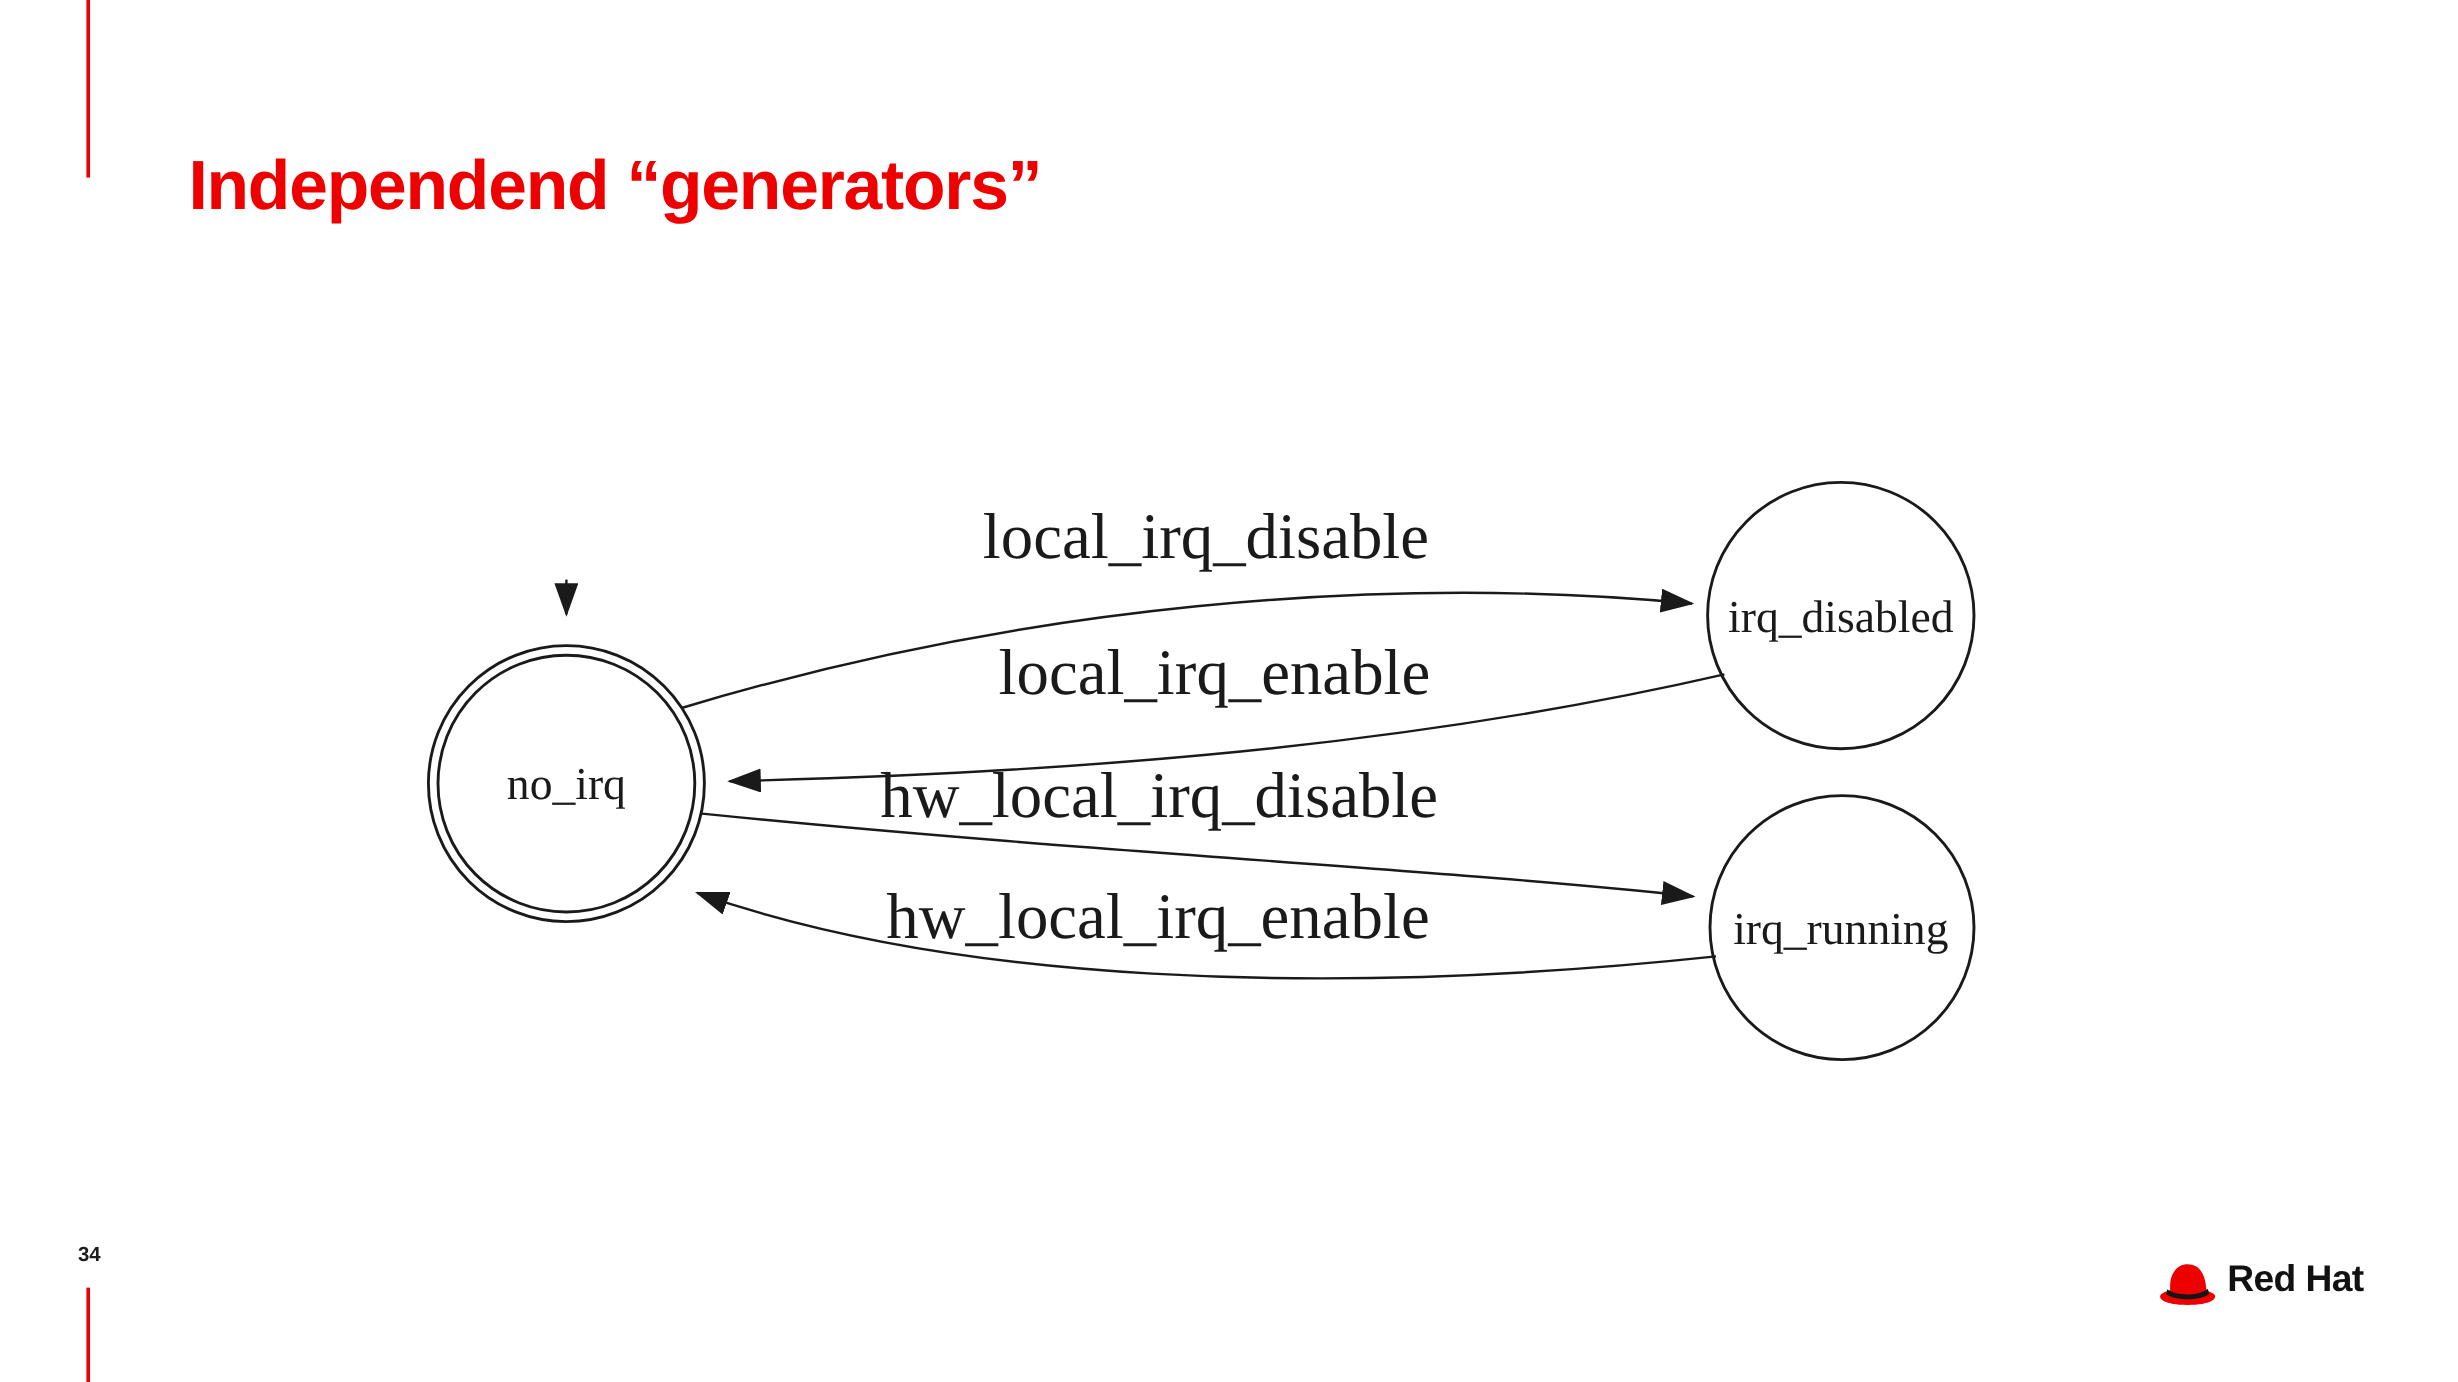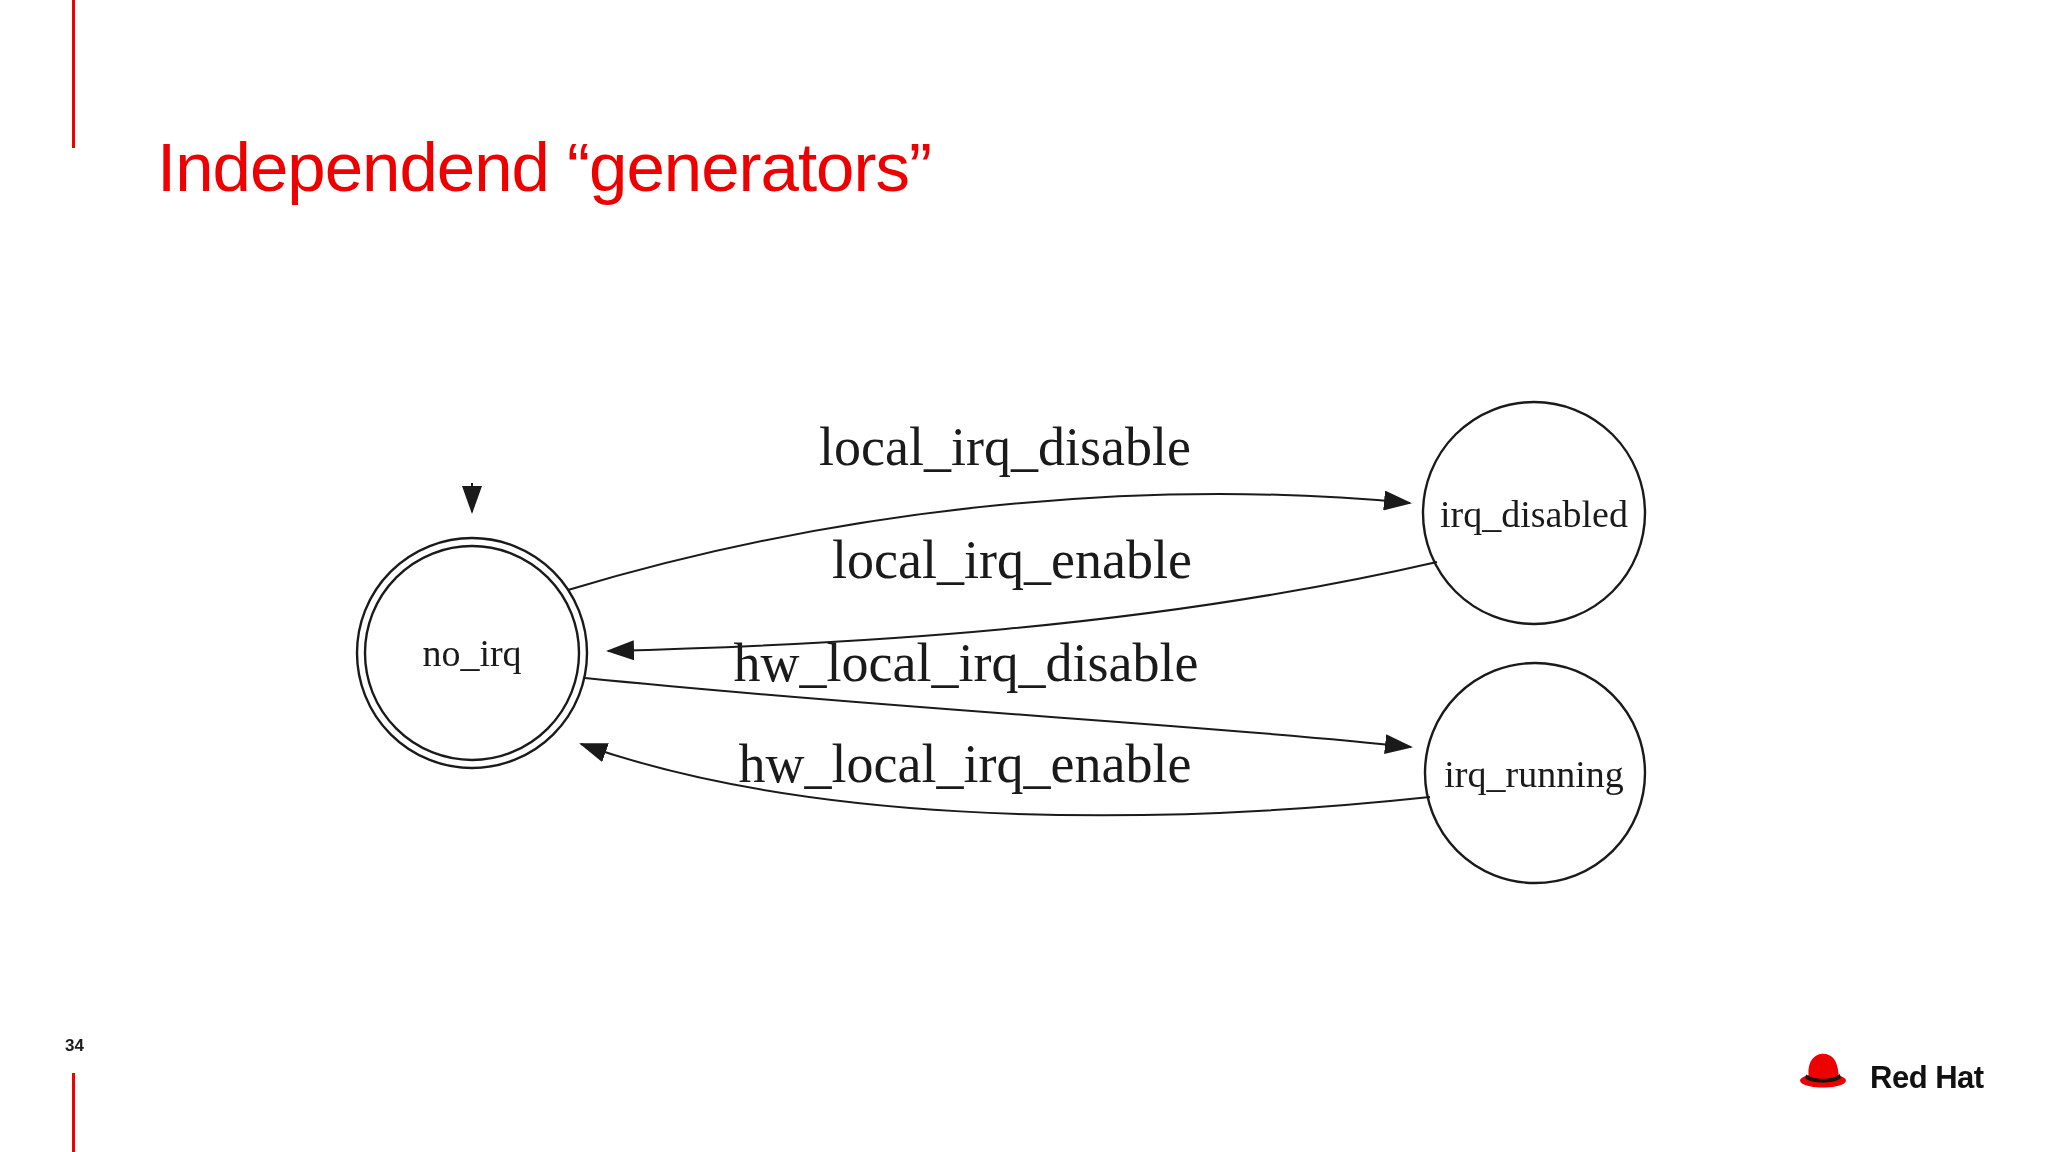--- a/index.html
+++ b/index.html
@@ -15,43 +15,43 @@
     left: 72px;
     width: 3px;
     background: #ee0000;
   }
   .accent-line.top { top: 0; height: 148px; }
   .accent-line.bottom { top: 1073px; height: 79px; }
   .slide-title {
     position: absolute;
     left: 157px;
     top: 86px;
-    font-size: 69px;
-    font-weight: 400;
+    font-size: 58px;
+    font-weight: 700;
     line-height: 1.05;
     color: #ee0000;
     letter-spacing: -1px;
     white-space: nowrap;
   }
   .page-number {
     position: absolute;
     left: 65px;
     top: 1036px;
     font-size: 17px;
     font-weight: 700;
     color: #1d1d1d;
     text-align: right;
   }
   .brand {
     position: absolute;
     left: 1794px;
     top: 1048px;
     display: flex;
-    align-items: flex-end;
-    gap: 18px;
+    align-items: flex-start;
+    gap: 4px;
   }
   .brand-name {
     font-size: 31px;
     font-weight: 700;
     color: #111111;
     letter-spacing: -0.5px;
     white-space: nowrap;
   }
   .diagram-svg {
     position: absolute;

